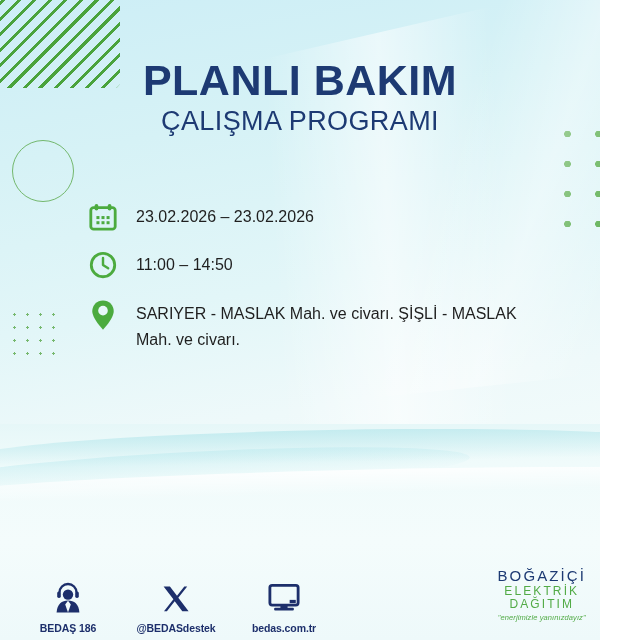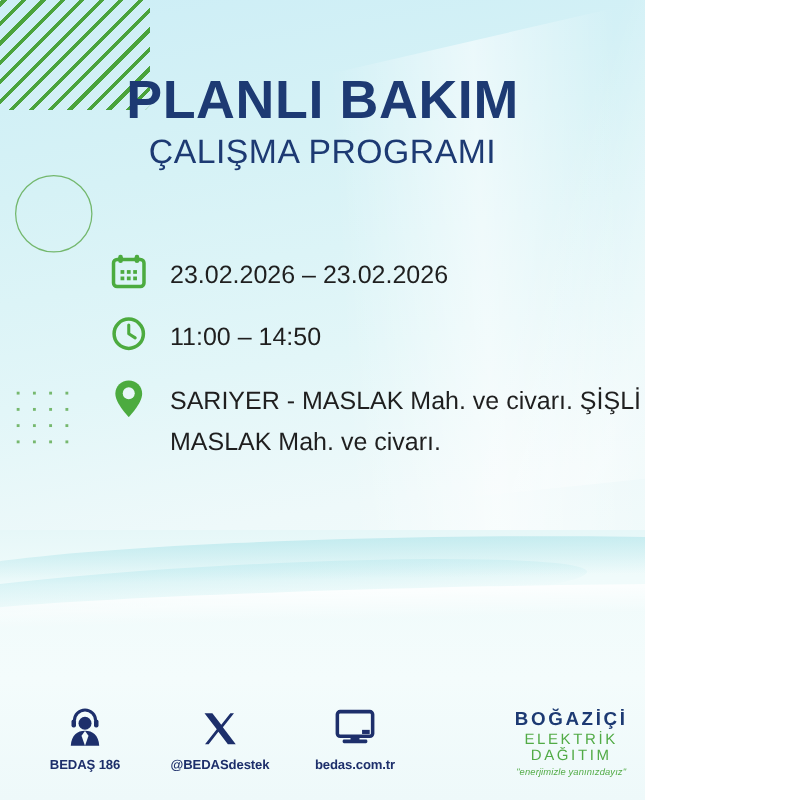--- a/index.html
+++ b/index.html
@@ -6,21 +6,21 @@
 
   html, body {
     width: 640px;
     height: 640px;
     overflow: hidden;
     font-family: "Liberation Sans", sans-serif;
   }
 
   #poster {
     position: relative;
-    width: 516px;
+    width: 600px;
     height: 640px;
     background: linear-gradient(170deg, #cdeef6 0%, #d6f2f6 22%, #e2f6f8 45%, #eef9fa 62%, #f2fbfb 75%, #eff9fa 100%);
     overflow: hidden;
   }
 
   
   .bg-layer { position: absolute; inset: 0; pointer-events: none; }
 
   
   .stripes {
@@ -159,39 +159,39 @@
   .row .ico {
     flex: 0 0 34px;
     width: 34px;
     height: 34px;
     display: flex;
     align-items: center;
     justify-content: center;
     margin-right: 16px;
   }
   .row .txt {
-    font-size: 20px;
+    font-size: 16px;
     color: #1f1f1f;
     line-height: 1.55;
     padding-top: 5px;
   }
   .row.loc .txt { line-height: 1.65; }
   .row.loc .ico { margin-top: 2px; }
 
   
   .footer {
     position: absolute;
     left: 0; right: 0;
     bottom: 0;
     height: 96px;
   }
   .contacts {
     position: absolute;
     left: 26px;
-    bottom: 20px;
+    bottom: 4px;
     display: flex;
     align-items: flex-end;
     gap: 24px;
   }
   .contact {
     width: 84px;
     text-align: center;
     color: #1d2f6b;
   }
   .contact .ci {
@@ -211,21 +211,21 @@
 
   .brand {
     position: absolute;
     right: 14px;
     bottom: 18px;
     text-align: center;
     line-height: 1.12;
   }
   .brand .b1 {
     font-size: 15px;
-    font-weight: 700;
+    font-weight: 400;
     letter-spacing: 2.1px;
     color: #1d3a73;
   }
   .brand .b2, .brand .b3 {
     font-size: 12px;
     font-weight: 400;
     letter-spacing: 2.1px;
     color: #52ab46;
   }
   .brand .b4 {

